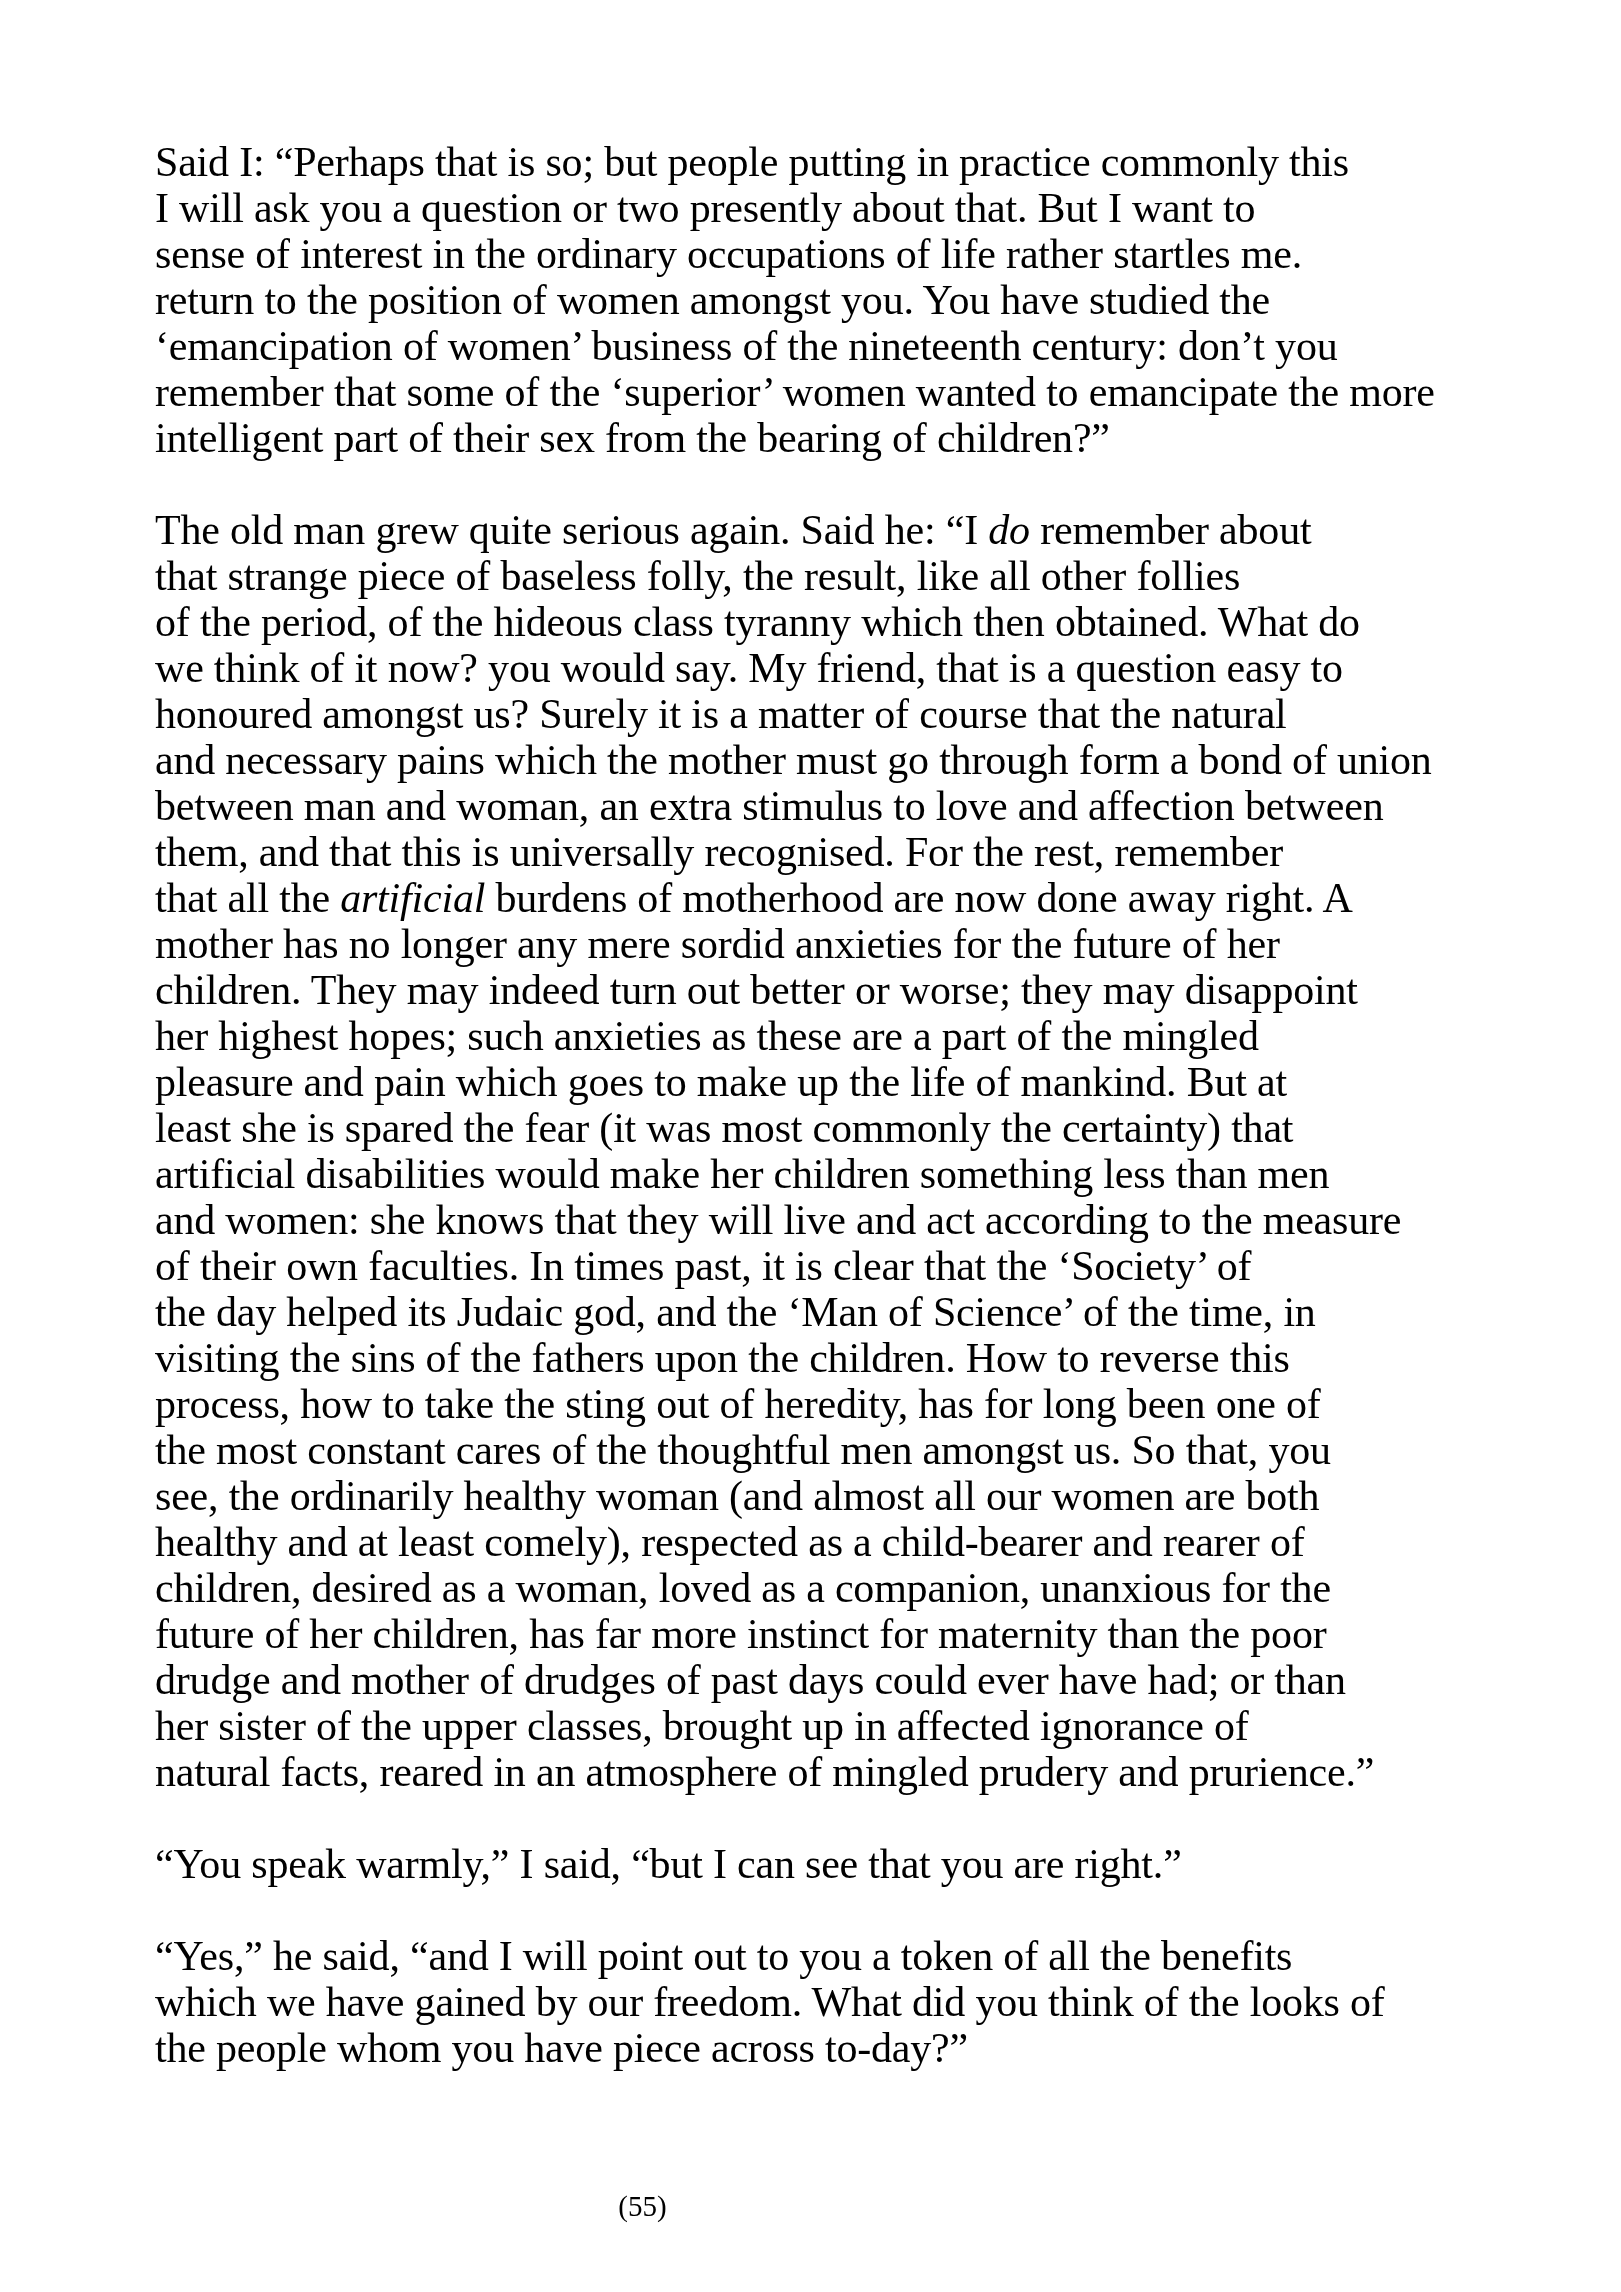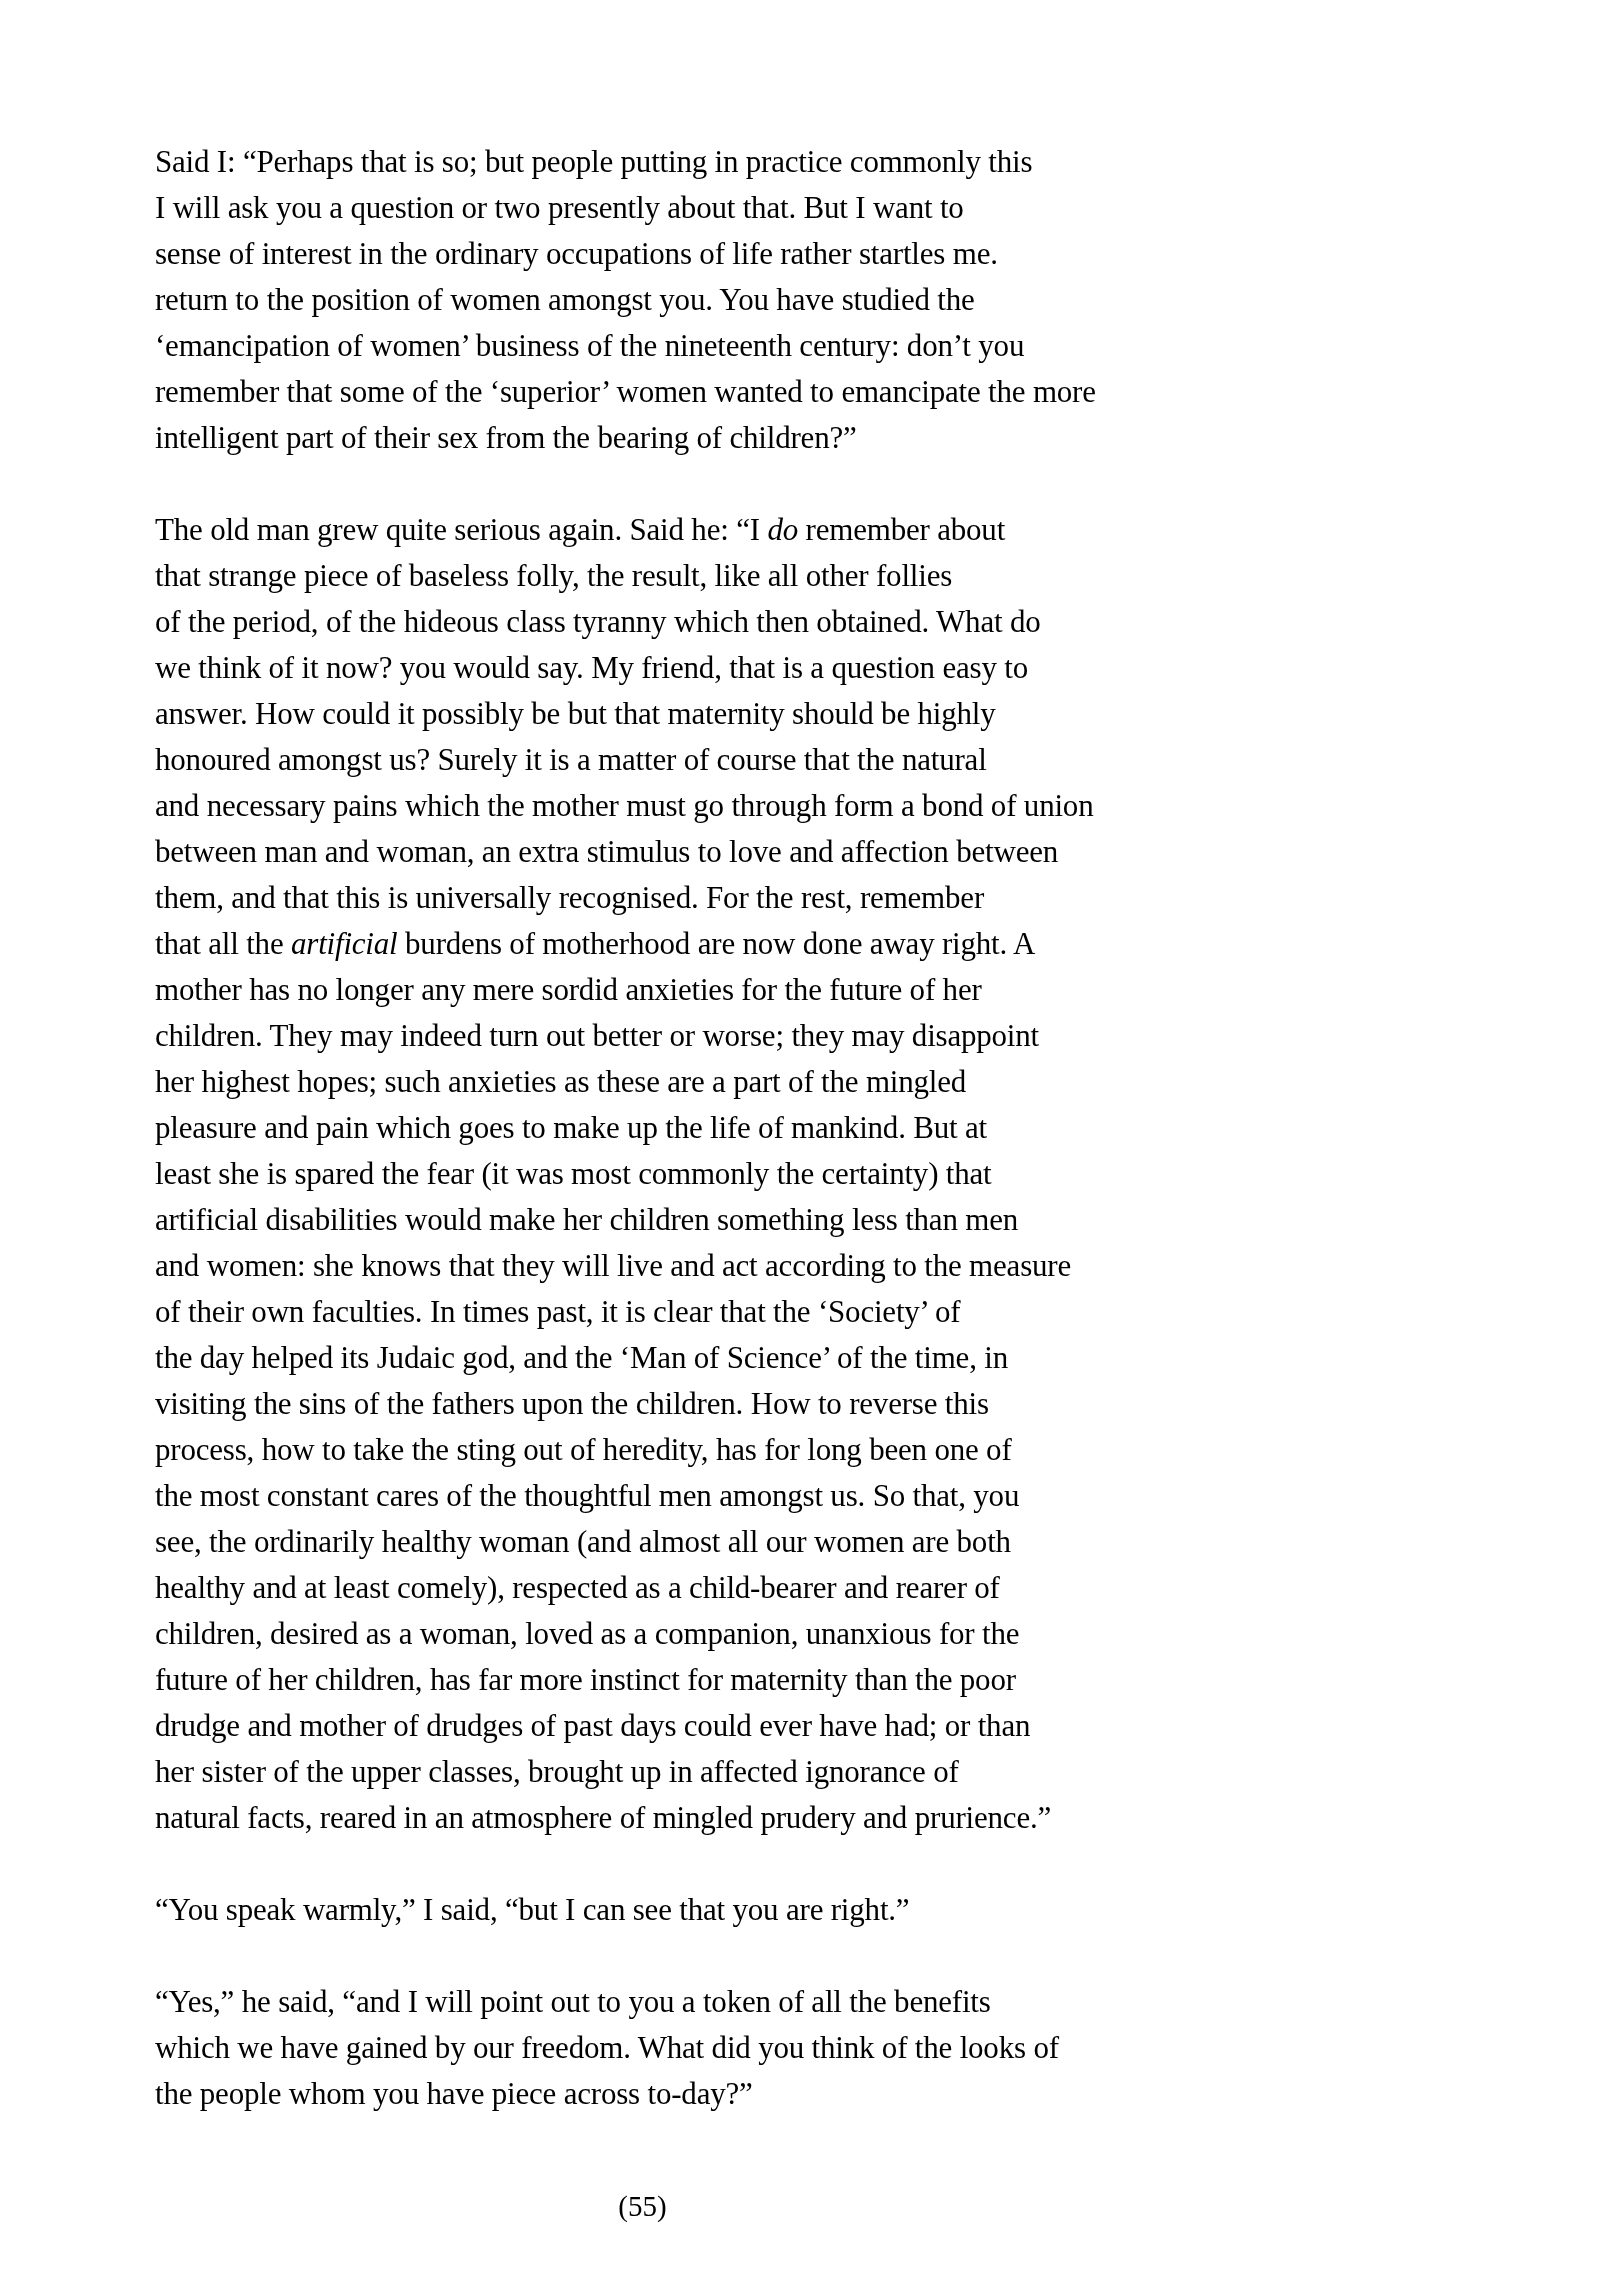--- a/index.html
+++ b/index.html
@@ -22,21 +22,21 @@
     top: 139px;
     width: 1333px;
   }
   .para {
     margin: 0 0 46px 0;
     padding: 0;
   }
   .line {
     display: block;
     white-space: pre;
-    font-size: 31px;
+    font-size: 42px;
     line-height: 46px;
     letter-spacing: -0.2px;
   }
   .line i {
     font-style: italic;
   }
   .page-number {
     position: absolute;
     top: 2187px;
     left: 0;
@@ -58,21 +58,20 @@
         <span class="line"><span>return to the position of women amongst you. You have studied the</span></span>
         <span class="line"><span>‘emancipation of women’ business of the nineteenth century: don’t you</span></span>
         <span class="line"><span>remember that some of the ‘superior’ women wanted to emancipate the more</span></span>
         <span class="line"><span>intelligent part of their sex from the bearing of children?”</span></span>
       </p>
       <p class="para">
         <span class="line"><span>The old man grew quite serious again. Said he: “I </span><i>do</i><span> remember about</span></span>
         <span class="line"><span>that strange piece of baseless folly, the result, like all other follies</span></span>
         <span class="line"><span>of the period, of the hideous class tyranny which then obtained. What do</span></span>
         <span class="line"><span>we think of it now? you would say. My friend, that is a question easy to</span></span>
-        <span class="line"><span>answer. How could it possibly be but that maternity should be highly</span></span>
         <span class="line"><span>honoured amongst us? Surely it is a matter of course that the natural</span></span>
         <span class="line"><span>and necessary pains which the mother must go through form a bond of union</span></span>
         <span class="line"><span>between man and woman, an extra stimulus to love and affection between</span></span>
         <span class="line"><span>them, and that this is universally recognised. For the rest, remember</span></span>
         <span class="line"><span>that all the </span><i>artificial</i><span> burdens of motherhood are now done away right. A</span></span>
         <span class="line"><span>mother has no longer any mere sordid anxieties for the future of her</span></span>
         <span class="line"><span>children. They may indeed turn out better or worse; they may disappoint</span></span>
         <span class="line"><span>her highest hopes; such anxieties as these are a part of the mingled</span></span>
         <span class="line"><span>pleasure and pain which goes to make up the life of mankind. But at</span></span>
         <span class="line"><span>least she is spared the fear (it was most commonly the certainty) that</span></span>

